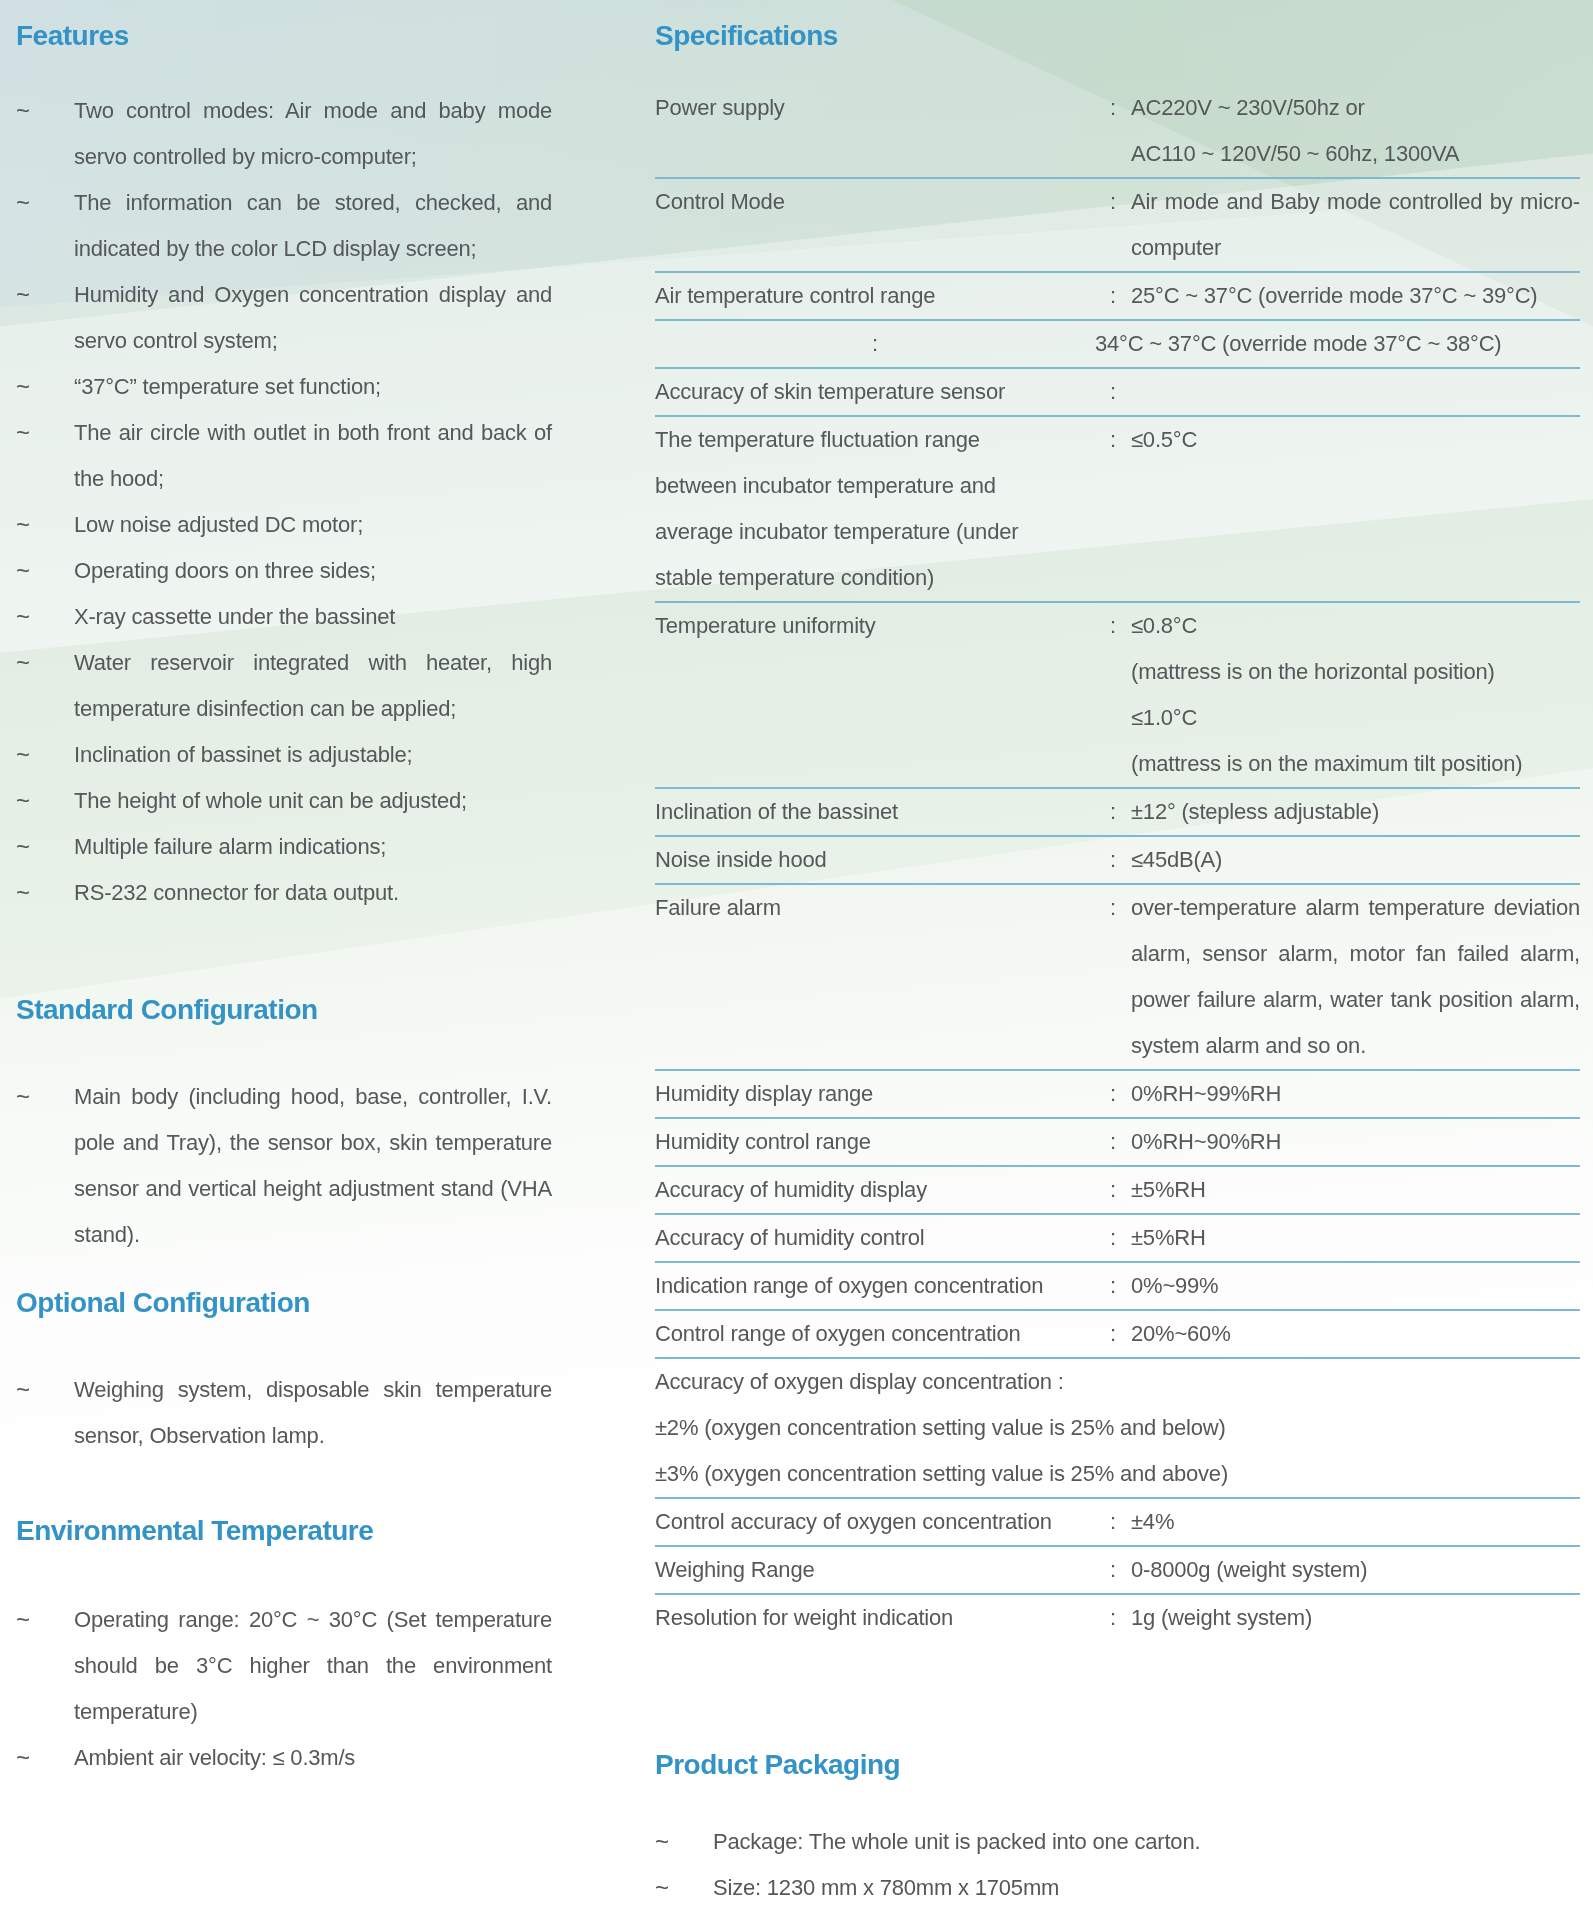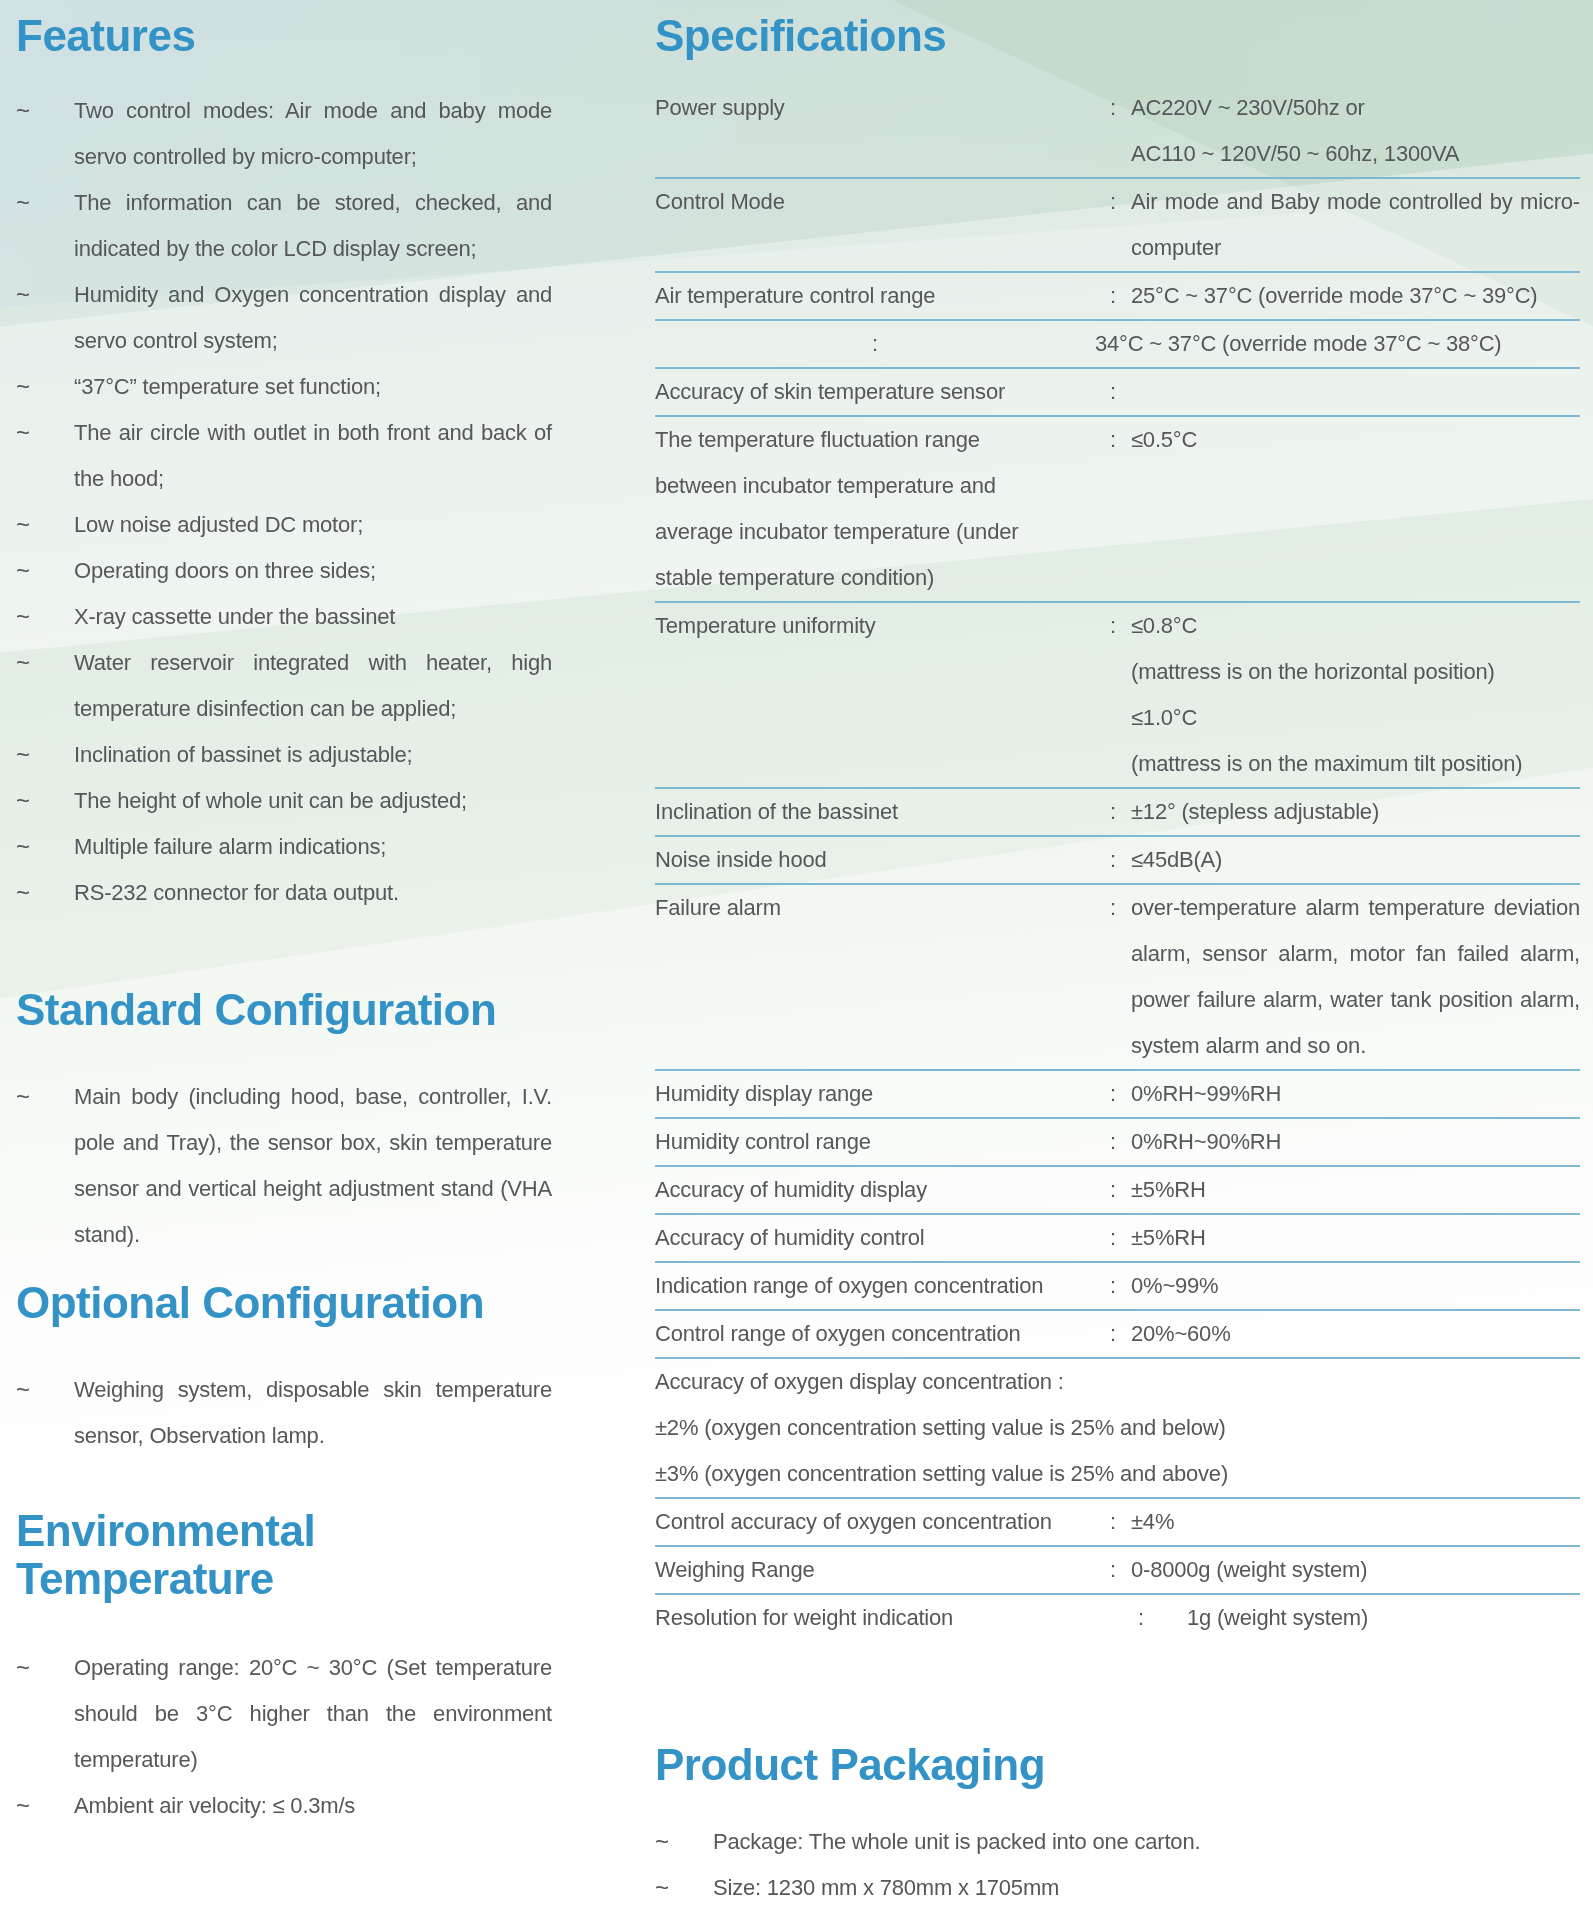--- a/index.html
+++ b/index.html
@@ -30,21 +30,21 @@
   .bg4{left:0;top:0;width:100%;height:100%;
        background:rgba(214,231,216,0.30);
        clip-path:polygon(0 34%,100% 26%,100% 40%,0 52%);}
 
   .col{position:absolute;top:0;}
   #left-col{left:16px;width:536px;}
   #right-col{left:655px;width:925px;}
 
   h1.sec{
     margin:0;
-    font-size:44px;line-height:48px;
+    font-size:28px;line-height:48px;
     font-weight:700;color:#3493c6;letter-spacing:-0.5px;
   }
   #features-title{margin-top:12px;}
   .blist{margin:0;padding:0;list-style:none;}
   .bitem{display:flex;align-items:flex-start;}
   .bullet{flex:0 0 58px;color:#55575a;font-size:24px;}
   .btext{flex:1;text-align:justify;}
   .btext.nojust{text-align:left;}
 
   
@@ -56,21 +56,21 @@
   #envtmp-title{margin-top:48px;}
   #envtmp-list{margin-top:42px;}
 
   #spec-title{margin-top:12px;}
   #spec-table{margin-top:25px;}
   .spec-row{
     display:grid;
     grid-template-columns:440px 36px 1fr;
     border-bottom:2px solid #7db9d3;
   }
-  .spec-row.no-rule{border-bottom:none;gap:28px;}
+  .spec-row.no-rule{border-bottom:none;}
   .spec-row.full{display:block;}
   .spec-label{white-space:nowrap;}
   .spec-label.multi{white-space:pre;}
   .spec-colon{text-align:center;}
   .spec-value{white-space:nowrap;}
   .spec-value.lines{white-space:pre-line;}
   .spec-value.justify{white-space:normal;text-align:justify;}
   .spec-fulltext{white-space:pre-line;}
 
   #pkg-title{margin-top:100px;}

